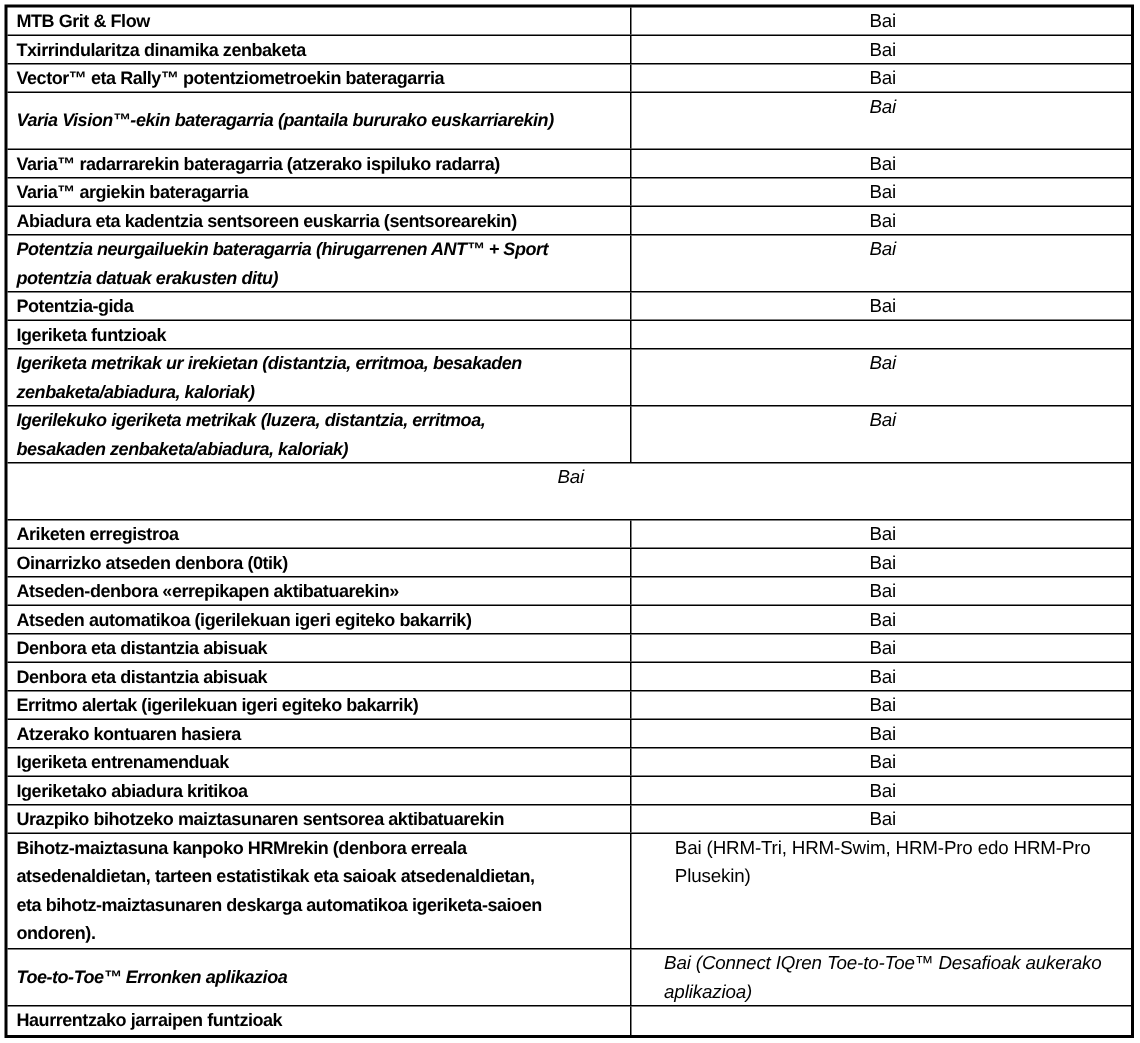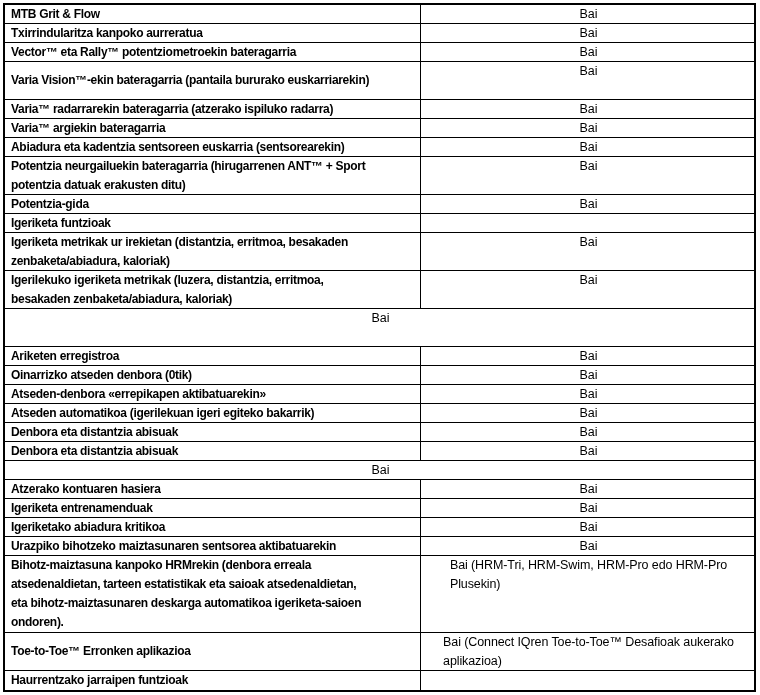--- a/index.html
+++ b/index.html
@@ -25,21 +25,21 @@
     box-sizing: border-box;
     background: #ffffff;
   }
   .row {
     display: flex;
     box-sizing: border-box;
     border-bottom: 1px solid #000000;
   }
   .row:last-child { border-bottom: none; }
   .h1 { height: 19px; }
-  .h2 { height: 38px; }
+  .h2 { height: 38px; font-style: italic; }
   .h4 { height: 77px; }
   .cell {
     box-sizing: border-box;
     overflow: hidden;
     display: flex;
   }
   .cell.left {
     width: 416px;
     border-right: 1px solid #000000;
     padding: 0 4px 0 6px;
@@ -77,21 +77,21 @@
       <div class="cell left">
           <span>MTB Grit &amp; Flow</span>
         </div>
       <div class="cell right">
           <span>Bai</span>
         </div>
     </div>
 
     <div class="row h1">
       <div class="cell left">
-          <span>Txirrindularitza kanpoko aurreratua</span>
+          <span>Txirrindularitza dinamika zenbaketa</span>
         </div>
       <div class="cell right">
           <span>Bai</span>
         </div>
     </div>
 
     <div class="row h1">
       <div class="cell left">
           <span>Vector™ eta Rally™ potentziometroekin bateragarria</span>
         </div>
@@ -238,20 +238,23 @@
     <div class="row h1">
       <div class="cell left">
           <span>Denbora eta distantzia abisuak</span>
         </div>
       <div class="cell right">
           <span>Bai</span>
         </div>
     </div>
 
     <div class="row h1">
+      <div class="cell left">
+          <span>Erritmo alertak (igerilekuan igeri egiteko bakarrik)</span>
+        </div>
       <div class="cell right">
           <span>Bai</span>
         </div>
     </div>
 
     <div class="row h1">
       <div class="cell left">
           <span>Atzerako kontuaren hasiera</span>
         </div>
       <div class="cell right">

